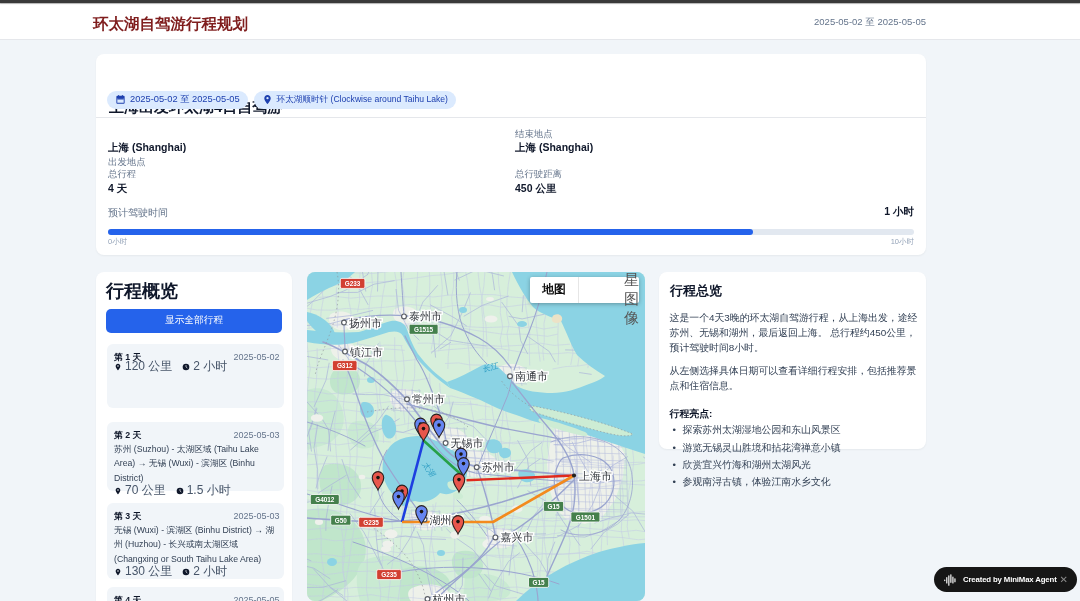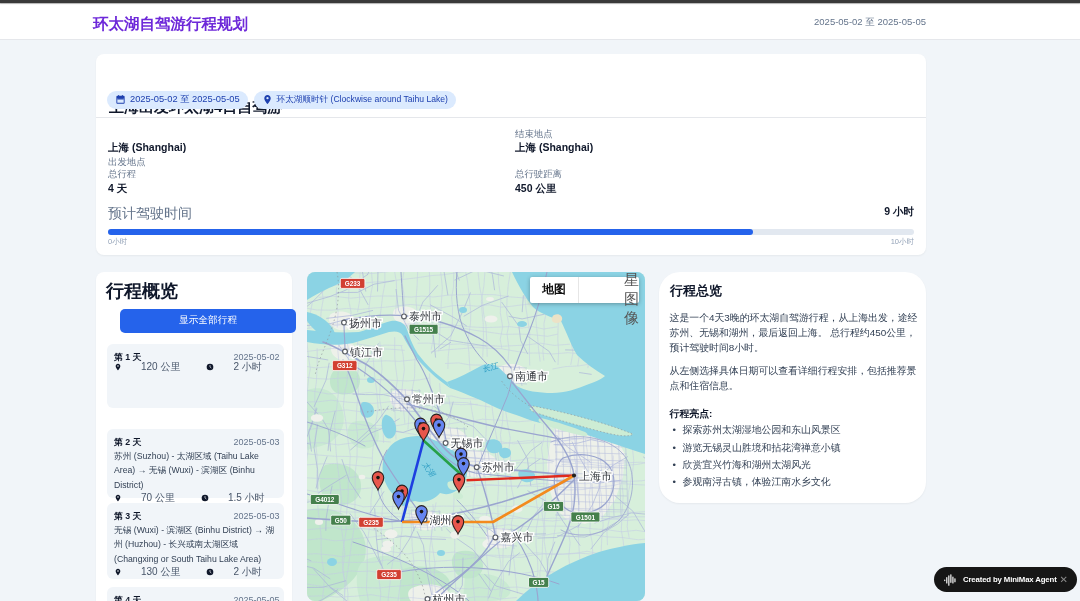--- a/index.html
+++ b/index.html
@@ -1,57 +1,57 @@
 <!DOCTYPE html>
 <html lang="zh"><head>
 <meta charset="utf-8">
 <title>环太湖自驾游行程规划</title>
 <style>
 * { margin:0; padding:0; box-sizing:border-box; }
 html,body { width:1080px; height:601px; overflow:hidden; }
 body { font-family:"Liberation Sans", sans-serif; background:#f1f5f9; position:relative; }
 .topstrip { position:absolute; left:0; top:0; width:1080px; height:3px; background:#3a3a3a; box-shadow:0 1px 1px rgba(0,0,0,.3); z-index:50; }
 .header { position:absolute; left:0; top:3px; width:1080px; height:37px; background:#fff; border-bottom:1px solid #e5e7eb; z-index:10; }
-.header h1 { position:absolute; left:93px; top:13px; font-size:15.5px; line-height:15.5px; font-weight:bold; color:#6d28d9; }
+.header h1 { position:absolute; left:93px; top:13px; font-size:15.5px; line-height:15.5px; font-weight:bold; color:#7f1d1d; }
 .header .hdate { position:absolute; right:154px; top:13.5px; font-size:9.5px; line-height:10px; color:#64748b; }
 .card { position:absolute; background:#fff; border-radius:8px; box-shadow:0 1px 2px rgba(0,0,0,.05); }
 
 .maincard { left:96px; top:54px; width:830px; height:201px; }
 .maincard h2 { position:absolute; left:13px; top:12px; font-size:15px; line-height:15px; font-weight:bold; color:#0f172a;margin-top:33px; }
 .pills { position:absolute; left:11px; top:36.5px; display:flex; gap:6px; }
 .pill { display:inline-flex; align-items:center; height:18px; padding:0 8px; border-radius:9px; background:#dbeafe; color:#1e40af; font-size:9.3px; white-space:nowrap; }
 .pill svg { margin-right:4px; }
 .mdivider { position:absolute; left:0; top:62.5px; width:830px; height:1px; background:#e5e7eb; }
 .ig-label { position:absolute; font-size:9.4px; line-height:10px; color:#64748b; }
 .ig-value { position:absolute; font-size:10.5px; line-height:11px; font-weight:bold; color:#0f172a; }
-.drvlabel { position:absolute; left:12px; top:153.5px; font-size:14px; line-height:10px; color:#64748b; }
+.drvlabel { position:absolute; left:12px; top:153.5px; font-size:10px; line-height:10px; color:#64748b; }
 .drvval { position:absolute; right:12px; top:151.5px; font-size:10.5px; line-height:11px; font-weight:bold; color:#0f172a; }
 .ptrack { position:absolute; left:12px; top:175px; width:806px; height:5.5px; border-radius:3px; background:#e2e8f0; }
 .pfill { width:80%; height:5.5px; border-radius:3px; background:#2563eb; }
 .pmin { position:absolute; left:12px; top:183px; font-size:7.5px; line-height:9px; color:#94a3b8; }
 .pmax { position:absolute; right:12px; top:183px; font-size:7.5px; line-height:9px; color:#94a3b8; }
 
 .leftcard { left:96px; top:272px; width:196px; height:390px; }
 .leftcard h3 { position:absolute; left:10px; top:13px; font-size:18px; line-height:13px; font-weight:bold; color:#0f172a; }
-.showall { position:absolute; left:10px; top:37px; width:176px; height:23.5px; background:#2563eb; border-radius:5px; color:#fff; font-size:9.7px; display:flex; align-items:center; justify-content:center;margin-left:14px; }
+.showall { position:absolute; left:10px; top:37px; width:176px; height:23.5px; background:#2563eb; border-radius:5px; color:#fff; font-size:9.7px; display:flex; align-items:center; justify-content:center; }
 .ditem { position:absolute; left:11px; width:177px; background:#f1f5f9; border-radius:6px; padding:8px 4.5px 0 7px; }
 .dhead { display:flex; justify-content:space-between; align-items:flex-end; }
 .dhead b { font-size:8.8px; line-height:10px; font-weight:bold; color:#0f172a; }
 .dhead span { font-size:9px; line-height:10px; color:#64748b; }
 .ddesc { margin-top:1.7px; font-size:8.7px; line-height:14.7px; color:#334155; }
-.dmeta { margin-top:-1px; font-size:10px; color:#475569; display:flex; align-items:center; height:12px;gap:16px; }
+.dmeta { margin-top:-1px; font-size:12px; color:#475569; display:flex; align-items:center; height:12px; }
 .dmeta svg { margin-right:3px; }
 .dmeta .m2 { margin-left:10px; }
 
 .mapwrap { position:absolute; left:307px; top:272px; width:338px; height:329px; border-radius:8px; overflow:hidden; }
 .mapctl { position:absolute; left:223px; top:4.5px; width:109px; height:26.5px; background:#fff; border-radius:2px; box-shadow:0 1px 4px rgba(0,0,0,.3); display:flex; z-index:5;gap:8px; }
 .mapctl .c1 { width:50px; display:flex; align-items:center; justify-content:center; font-size:11.8px; font-weight:bold; color:#111; border-right:1px solid #e6e6e6; }
 .mapctl .c2 { flex:1; display:flex; align-items:center; justify-content:center; font-size:15px; color:#565656;margin-left:37px; }
 
-.rightcard { left:659px; top:272px; width:267px; height:231px;border-radius:21px; }
+.rightcard { left:659px; top:272px; width:267px; height:177px; }
 .rightcard h3 { position:absolute; left:11px; top:12px; font-size:13px; line-height:13px; font-weight:bold; color:#0f172a; }
 .rbody { position:absolute; left:10.5px; top:38px; width:254px; font-size:9.9px; line-height:15px; color:#334155; }
 .rbody p.p2 { margin-top:8px; }
 .rhl { margin-top:15.4px; font-weight:bold; color:#0f172a; font-size:9.9px; line-height:11px; }
 .rlist { margin-top:4.1px; list-style:none; }
 .rlist li { margin-bottom:3.3px; line-height:14px; padding-left:13px; position:relative; }
 .rlist li:before { content:"\2022"; position:absolute; left:3px; }
 
 .badge { position:absolute; left:934px; top:567px; width:143px; height:25px; background:#161616; border-radius:13px; display:flex; align-items:center; padding:0 9px; z-index:60; }
 .badge .btext { color:#fff; font-size:7.8px; font-weight:bold; margin-left:6px; white-space:nowrap; letter-spacing:-0.15px; }
@@ -79,21 +79,21 @@
   <div class="mdivider"></div>
   <div class="ig-label" style="left:12px; top:74.5px;margin-top:28px;">出发地点</div>
   <div class="ig-value" style="left:12px; top:87.7px;">上海 (Shanghai)</div>
   <div class="ig-label" style="left:419px; top:74.5px;">结束地点</div>
   <div class="ig-value" style="left:419px; top:87.7px;">上海 (Shanghai)</div>
   <div class="ig-label" style="left:12px; top:115px;">总行程</div>
   <div class="ig-value" style="left:12px; top:129px;">4 天</div>
   <div class="ig-label" style="left:419px; top:115px;">总行驶距离</div>
   <div class="ig-value" style="left:419px; top:129px;">450 公里</div>
   <div class="drvlabel">预计驾驶时间</div>
-  <div class="drvval">9 小时</div>
+  <div class="drvval">1 小时</div>
   <div class="ptrack">
       <div class="pfill"></div>
     </div>
   <div class="pmin">0小时</div>
   <div class="pmax">10小时</div>
 </div>
 
 <div class="card leftcard">
   <h3>行程概览</h3>
   <div class="showall">显示全部行程</div>
@@ -102,21 +102,21 @@
         <b>第 1 天</b>
         <span>2025-05-02</span>
       </div>
     <div class="dmeta"><svg width="8" height="8" viewBox="0 0 24 24" fill="#0f172a">
           <path d="M12 2C8.1 2 5 5.1 5 9c0 5.2 7 13 7 13s7-7.8 7-13c0-3.9-3.1-7-7-7zm0 9.5A2.5 2.5 0 1 1 12 6.5a2.5 2.5 0 0 1 0 5z"></path>
         </svg>120 公里<svg class="m2" width="8" height="8" viewBox="0 0 24 24">
           <circle cx="12" cy="12" r="10" fill="#0f172a"></circle>
           <path d="M12 6v6l4 3" stroke="#f1f5f9" stroke-width="2" fill="none"></path>
         </svg>2 小时</div>
   </div>
-  <div class="ditem" style="top:157px; height:69px;">
+  <div class="ditem" style="top:150px; height:69px;">
     <div class="dhead">
         <b>第 2 天</b>
         <span>2025-05-03</span>
       </div>
     <div class="ddesc">苏州 (Suzhou) - 太湖区域 (Taihu Lake<br>Area) → 无锡 (Wuxi) - 滨湖区 (Binhu<br>District)</div>
     <div class="dmeta"><svg width="8" height="8" viewBox="0 0 24 24" fill="#0f172a">
           <path d="M12 2C8.1 2 5 5.1 5 9c0 5.2 7 13 7 13s7-7.8 7-13c0-3.9-3.1-7-7-7zm0 9.5A2.5 2.5 0 1 1 12 6.5a2.5 2.5 0 0 1 0 5z"></path>
         </svg>70 公里<svg class="m2" width="8" height="8" viewBox="0 0 24 24">
           <circle cx="12" cy="12" r="10" fill="#0f172a"></circle>
           <path d="M12 6v6l4 3" stroke="#f1f5f9" stroke-width="2" fill="none"></path>

